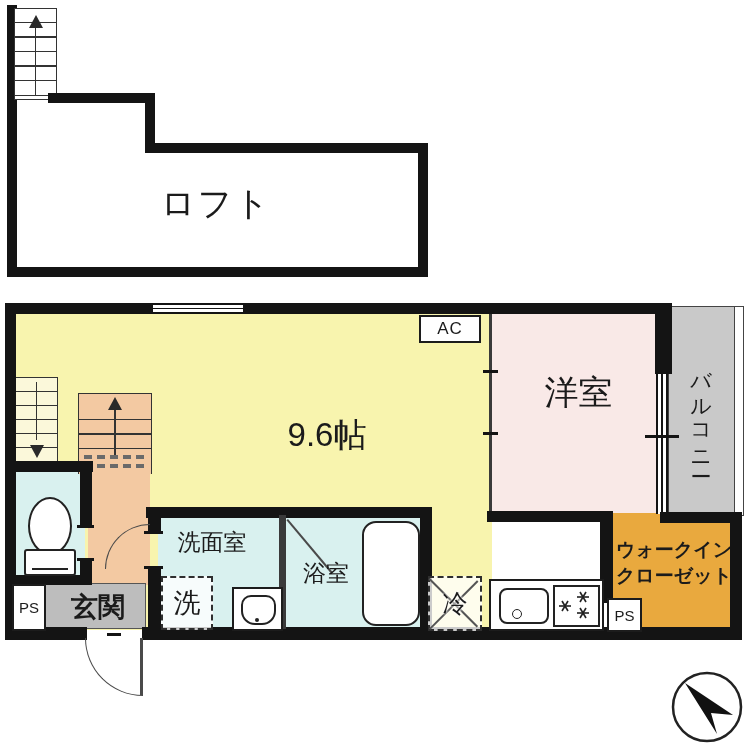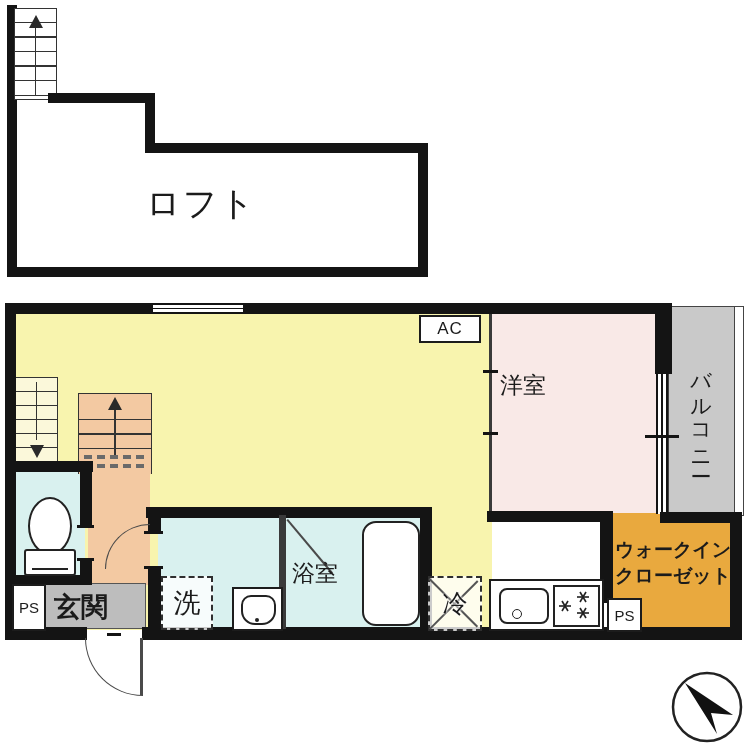--- a/index.html
+++ b/index.html
@@ -1,21 +1,21 @@
 <!DOCTYPE html>
 <html><head>
 <meta charset="utf-8">
 <style>
   html,body{margin:0;padding:0;background:#fff;}
   #plan{position:relative;width:750px;height:750px;background:#ffffff;overflow:hidden;
         font-family:"Liberation Sans","DejaVu Sans",sans-serif;}
   .wall{position:absolute;background:#141414;}
   .thinline{position:absolute;background:#3a3a3a;}
   .fill{position:absolute;}
-  .label{position:absolute;color:#1b1b1b;white-space:nowrap;}
+  .label{position:absolute;color:#1b1b1b;text-align:center;white-space:nowrap;}
   .box{position:absolute;background:#fff;border:2px solid #1c1c1c;display:flex;
        align-items:center;justify-content:center;color:#1b1b1b;}
   .dashedbox{position:absolute;border:2.5px dashed #2e2e2e;background:rgba(255,255,255,.78);
        display:flex;align-items:center;justify-content:center;color:#1b1b1b;}
   .stairs{position:absolute;border:1.5px solid #333;}
   .treadsA{background-image:repeating-linear-gradient(to bottom,rgba(0,0,0,0) 0 13px,#333 13px 14.5px);}
   .stairline{position:absolute;width:1.5px;background:#333;}
   .arrow-up{position:absolute;width:0;height:0;border-left:7px solid transparent;
        border-right:7px solid transparent;border-bottom:13px solid #2a2a2a;}
   .arrow-down{position:absolute;width:0;height:0;border-left:7px solid transparent;
@@ -155,22 +155,24 @@
     <span>AC</span>
   </div>
 
   <div class="box" style="left:12px;top:584px;width:30px;height:43px;font-size:15px;">
     <span>PS</span>
   </div>
   <div class="box" style="left:607px;top:598px;width:31px;height:30px;font-size:15px;">
     <span>PS</span>
   </div>
 
-  <div class="label" style="left:500px;top:370px;width:157px;font-size:23px;">洋室</div>
+  <div class="label" style="left:247px;top:413px;width:160px;font-size:33px;">9.6帖</div>
+  <div class="label" style="left:500px;top:370px;width:157px;font-size:34px;">洋室</div>
   <div class="label" style="left:687px;top:340px;width:28px;height:145px;font-size:21px;writing-mode:vertical-rl;text-align:center;letter-spacing:3px;">バルコニー</div>
+  <div class="label" style="left:162px;top:527px;width:100px;font-size:23px;">洗面室</div>
   <div class="label" style="left:292px;top:558px;width:68px;font-size:23px;">浴室</div>
   <div class="label" style="left:615px;top:537px;width:118px;font-size:19px;font-weight:600;line-height:26px;">
     <span style="display:block;">ウォークイン</span>
     <span style="display:block;">クローゼット</span>
   </div>
   <div class="label" style="left:54px;top:589px;width:88px;font-size:27px;font-weight:600;">玄関</div>
 
   <div style="position:absolute;left:670px;top:670px;width:74px;height:74px;">
     <svg width="74" height="74" viewBox="0 0 74 74">
       <circle cx="37" cy="37" r="34" fill="#fff" stroke="#222" stroke-width="2.5"></circle>

